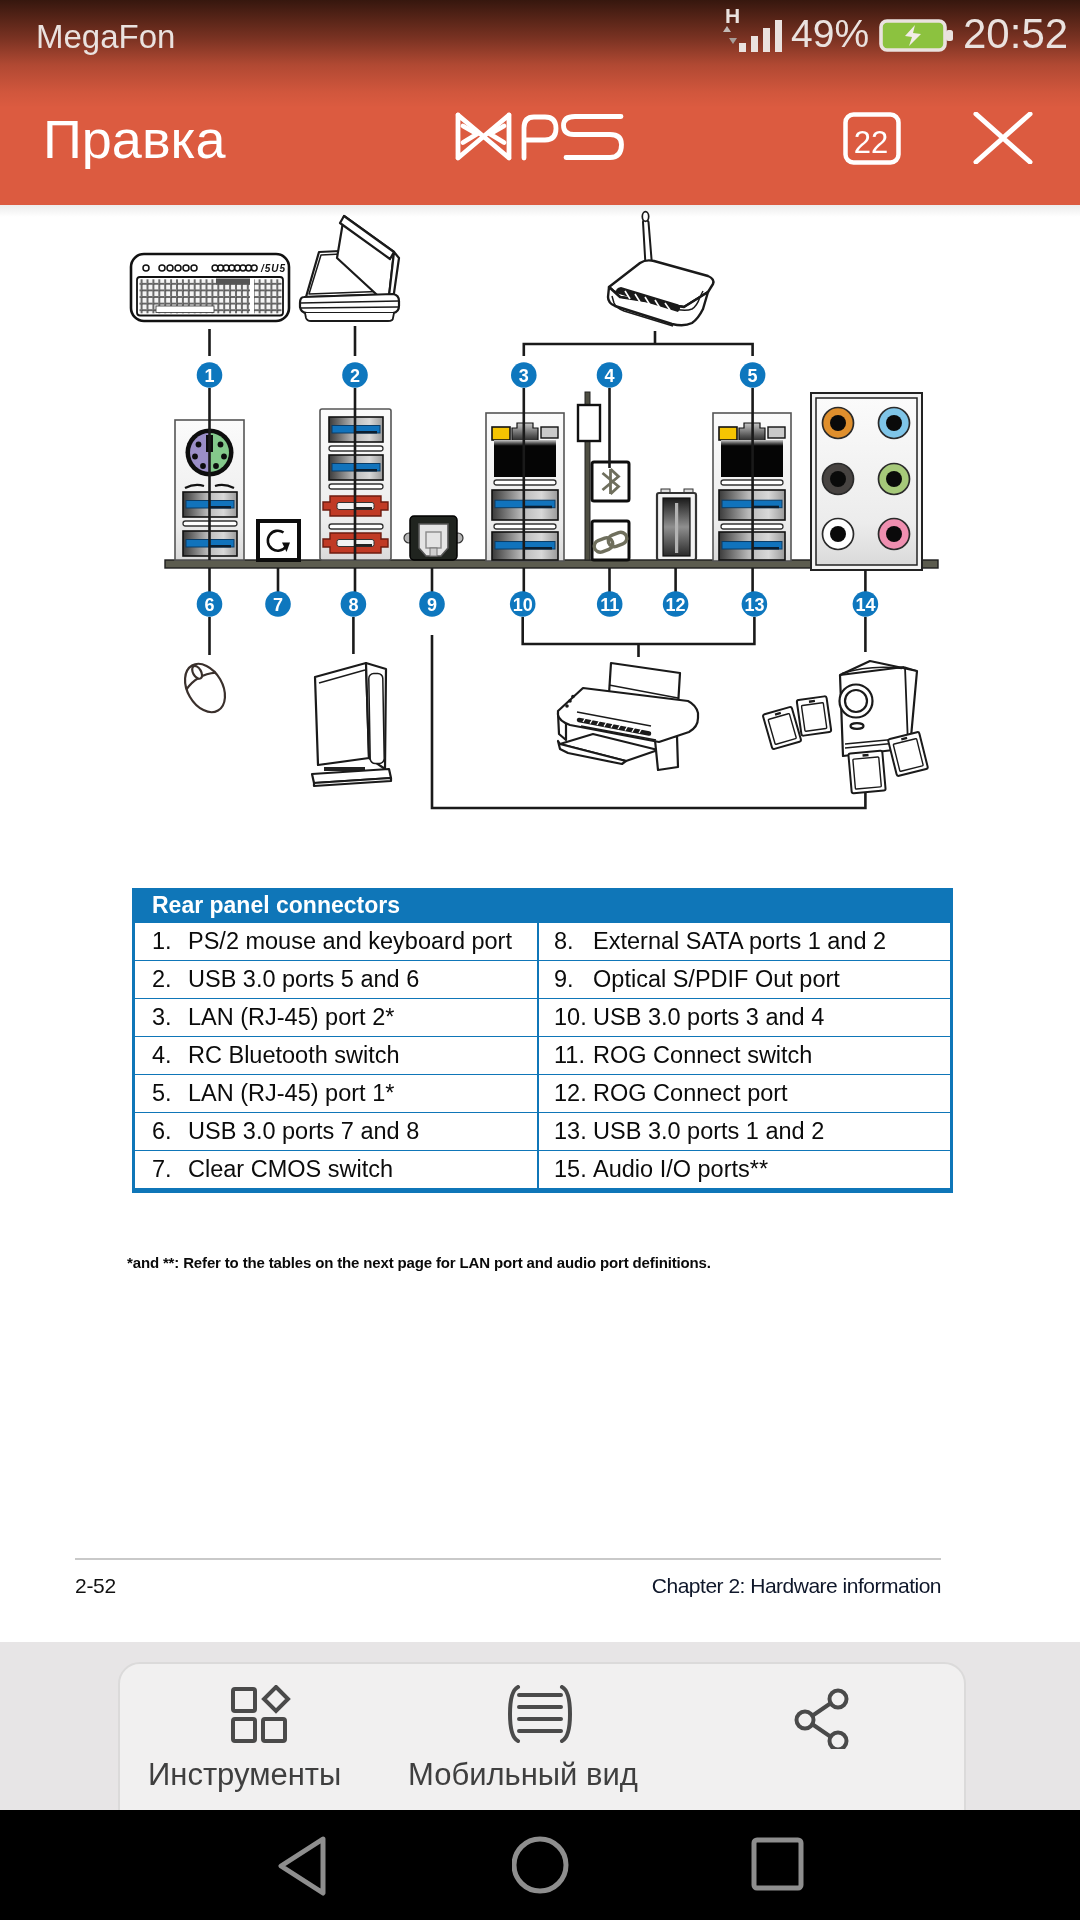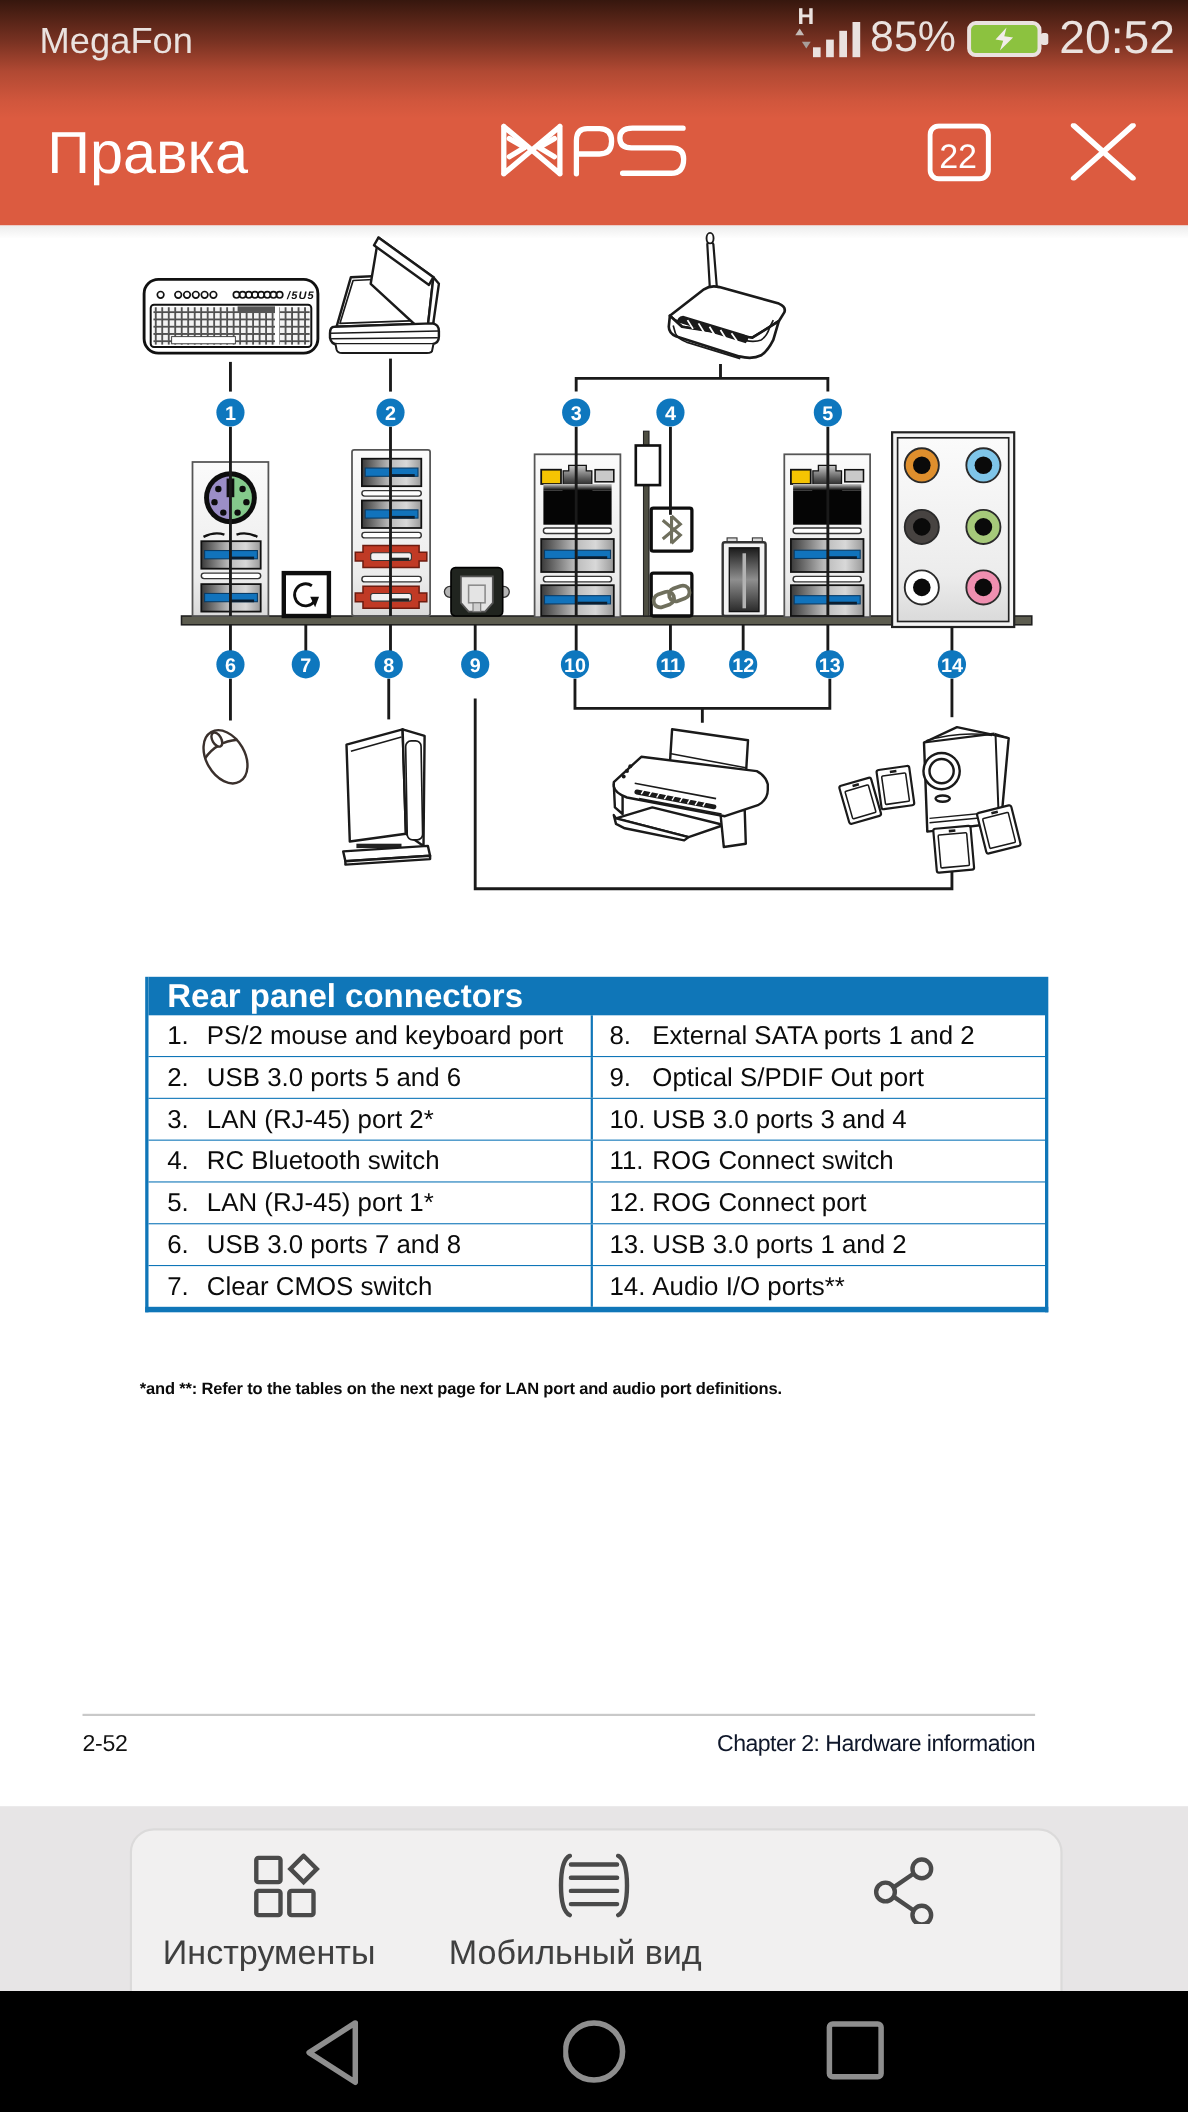--- a/index.html
+++ b/index.html
@@ -6,21 +6,21 @@
 .abs{position:absolute;}
 #page{position:relative;width:1080px;height:1920px;}
 
 #hdr{position:absolute;left:0;top:0;width:1080px;height:205px;background:#dc5b40;}
 #hdrgrad{position:absolute;left:0;top:0;width:1080px;height:108px;
 background:linear-gradient(to bottom,rgba(25,11,5,.85) 0%,rgba(22,9,4,.5) 35%,rgba(22,9,4,.22) 60%,rgba(22,9,4,.06) 85%,rgba(22,9,4,0) 100%);}
 .st{color:#eae2df;}
 
 #tbl{position:absolute;left:132px;top:888px;width:815px;background:#fff;
 border-left:3px solid #0f76b8;border-right:3px solid #0f76b8;border-bottom:5px solid #0f76b8;}
-#tbl .hd{background:#0f76b8;color:#fff;font-weight:bold;font-size:30px;height:35px;
+#tbl .hd{background:#0f76b8;color:#fff;font-weight:bold;font-size:23px;height:35px;
 line-height:35px;padding-left:17px;}
 #tbl .row{display:flex;height:37px;font-size:23.5px;color:#0b0b0b;}
 #tbl .row + .row{border-top:1.5px solid #0f76b8;}
 #tbl .c{width:50.55%;display:flex;align-items:center;}
 #tbl .c.l{width:49.45%;border-right:2.5px solid #0f76b8;}
 #tbl .n{width:36px;padding-left:17px;flex:none;}
 #tbl .n2{width:39px;padding-left:15px;flex:none;}
 
 #grayband{position:absolute;left:0;top:1642px;width:1080px;height:168px;background:#e7e5e6;}
 #panel{position:absolute;left:118px;top:1662px;width:844px;height:160px;background:#f1f0f0;
@@ -38,21 +38,21 @@
 <svg class="abs" style="left:722px;top:24px;" width="22" height="26">
 <path d="M5,2 L9,8 L1,8 Z" fill="#c3bab6"></path>
         <path d="M13,14 L17,8 L9,8 Z" fill="#a89e9a" transform="translate(-2,6)"></path>
 </svg>
 <svg class="abs" style="left:739px;top:18px;" width="48" height="36">
 <rect x="0" y="25" width="7" height="9" fill="#eae2df"></rect>
 <rect x="12" y="18" width="7" height="16" fill="#eae2df"></rect>
 <rect x="24" y="10" width="7" height="24" fill="#eae2df"></rect>
 <rect x="36" y="2" width="7" height="32" fill="#eae2df"></rect>
 </svg>
-<div class="abs st" style="left:791px;top:12px;font-size:39px;">85%</div>
+<div class="abs st" style="left:791px;top:12px;font-size:39px;">49%</div>
 <svg class="abs" style="left:879px;top:19px;" width="76" height="34">
 <rect x="2" y="2" width="64" height="29" rx="6" fill="#8cc23f" stroke="#eae2df" stroke-width="3.6"></rect>
 <rect x="67" y="11" width="7" height="11" rx="2.5" fill="#eae2df"></rect>
 <path d="M36,6 L26,17 L33,18 L30,27 L42,15 L34,14 Z" fill="#f2ece9"></path>
 </svg>
 <div class="abs st" style="left:963px;top:10px;font-size:42px;">20:52</div>
 <div class="abs" style="left:43px;top:108px;font-size:54px;color:#fff;">Правка</div>
 <svg class="abs" style="left:445px;top:105px;" width="200" height="70" viewBox="445 105 200 70">
 <g fill="none" stroke="#fff" stroke-width="4.8" stroke-linecap="round" stroke-linejoin="round">
 <path d="M458,115 V158 M509,115 V158 M458,115 L509,158 M509,115 L458,158"></path>
@@ -413,21 +413,21 @@
           <span class="n2">13.</span>
           <span>USB 3.0 ports 1 and 2</span>
         </div>
       </div>
 <div class="row">
         <div class="c l">
           <span class="n">7.</span>
           <span>Clear CMOS switch</span>
         </div>
         <div class="c">
-          <span class="n2">14.</span>
+          <span class="n2">15.</span>
           <span>Audio I/O ports**</span>
         </div>
       </div>
 </div>
 
 <div class="abs" style="left:127px;top:1254px;font-size:15px;letter-spacing:-0.15px;font-weight:bold;color:#0a0a0a;">*and **: Refer to the tables on the next page for LAN port and audio port definitions.</div>
 <div class="abs" style="left:75px;top:1558px;width:866px;height:2px;background:#c9c9c9;"></div>
 <div class="abs" style="left:75px;top:1574px;font-size:21px;letter-spacing:-0.3px;color:#111;">2-52</div>
 <div class="abs" style="left:75px;top:1574px;width:866px;font-size:21px;letter-spacing:-0.5px;color:#0f172a;text-align:right;">Chapter 2: Hardware information</div>
 

